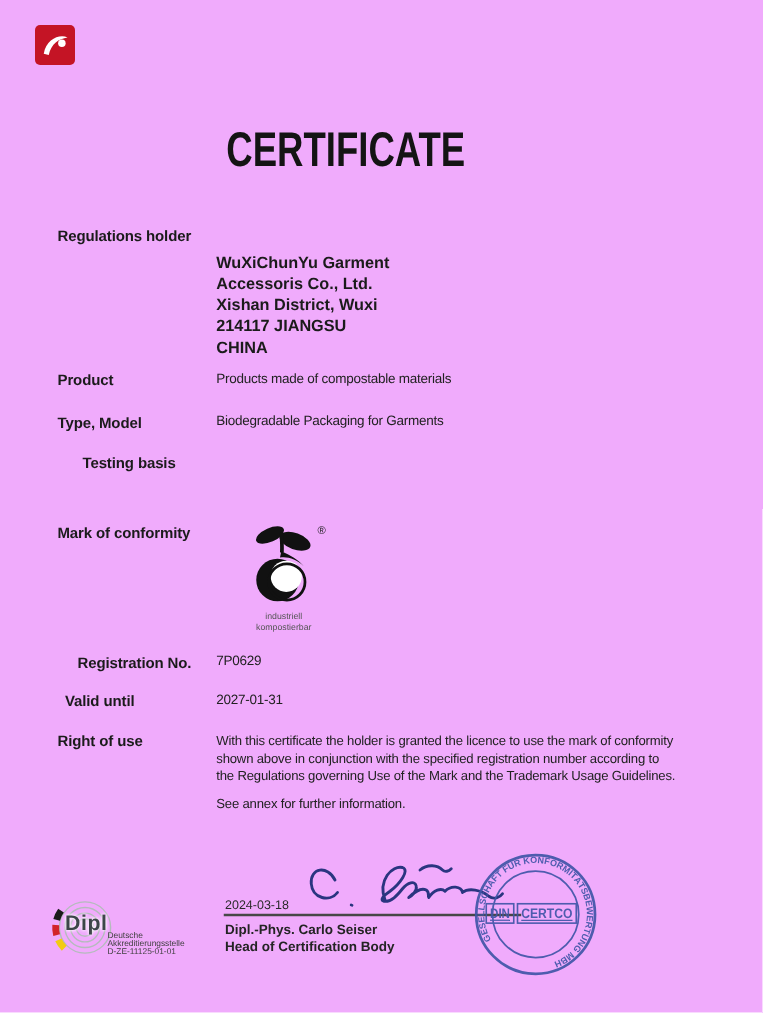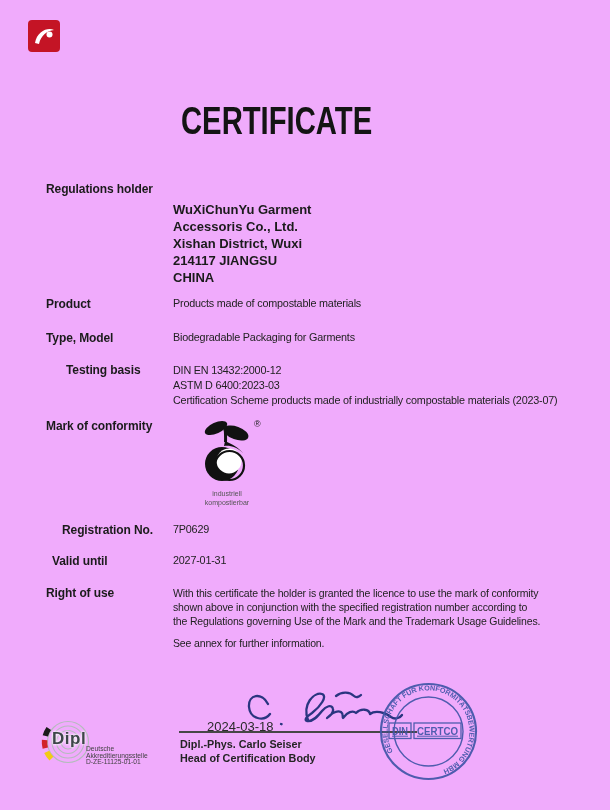--- a/index.html
+++ b/index.html
@@ -13,21 +13,21 @@
     color:#141414;transform:scaleX(.75);transform-origin:left top;white-space:nowrap;
   }
   .label{font-size:12px;font-weight:700;letter-spacing:-0.1px;white-space:nowrap;color:#1b1b1b;}
   .holder-line{font-size:13px;font-weight:700;line-height:17px;white-space:nowrap;color:#1b1b1b;}
   .value{font-size:10.8px;font-weight:400;letter-spacing:-0.2px;white-space:nowrap;color:#222;}
   .vline{display:block;line-height:15px;}
   .pline{display:block;font-size:10.5px;letter-spacing:-0.15px;line-height:14.2px;white-space:nowrap;color:#222;}
   .note{font-size:10.5px;letter-spacing:-0.15px;color:#222;white-space:nowrap;}
   .caption{width:110px;text-align:center;font-size:7px;line-height:9px;color:#555;}
   .reg-sym{font-size:9px;color:#1b1b1b;}
-  .sig-date{font-size:13px;color:#2a2a2a;margin-left:27px;}
+  .sig-date{font-size:10px;color:#2a2a2a;}
   .sig-rule{height:1.6px;background:#474747;}
   .signer{font-size:10.8px;font-weight:700;color:#242424;line-height:14px;white-space:nowrap;}
   .dakks-word{font-size:17px;font-weight:700;color:#3d4649;letter-spacing:.5px;
     text-shadow:0 0 3px #fff,0 0 3px #fff;white-space:nowrap;}
   .dakks-small{font-size:6.7px;line-height:6.5px;color:#3f3f3f;white-space:nowrap;}
 </style>
 </head>
 <body>
 
 <div class="page">
@@ -51,25 +51,20 @@
     <span class="holder-line" style="display:block">CHINA</span>
   </div>
 
   <div class="abs label" style="left:46px;top:297px;">Product</div>
   <div class="abs value" style="left:173px;top:297px;">Products made of compostable materials</div>
 
   <div class="abs label" style="left:46px;top:331px;">Type, Model</div>
   <div class="abs value" style="left:173px;top:331px;">Biodegradable Packaging for Garments</div>
 
   <div class="abs label" style="left:46px;top:363px;margin-left:20px;">Testing basis</div>
-  <div class="abs" style="left:173px;top:363px;">
-    <span class="value vline">DIN EN 13432:2000-12</span>
-    <span class="value vline">ASTM D 6400:2023-03</span>
-    <span class="value vline">Certification Scheme products made of industrially compostable materials (2023-07)</span>
-  </div>
 
   <div class="abs label" style="left:46px;top:419px;">Mark of conformity</div>
   <div class="abs" style="left:199px;top:420px;width:54px;height:64px;">
     <svg width="54" height="64" viewBox="0 0 54 64">
       <ellipse cx="17" cy="8" rx="12" ry="5.5" transform="rotate(-24 17 8)" fill="#111"></ellipse>
       <ellipse cx="37" cy="13" rx="13" ry="6.5" transform="rotate(20 37 13)" fill="#111"></ellipse>
       <path d="M26,6 C26.5,12 26.8,16 26.5,22" stroke="#111" stroke-width="3" fill="none"></path>
       <circle cx="23" cy="44" r="17" fill="#111"></circle>
       <circle cx="30" cy="41" r="12.5" fill="#fff"></circle>
       <circle cx="30.5" cy="45.5" r="14.5" fill="none" stroke="#111" stroke-width="2.2"></circle>

